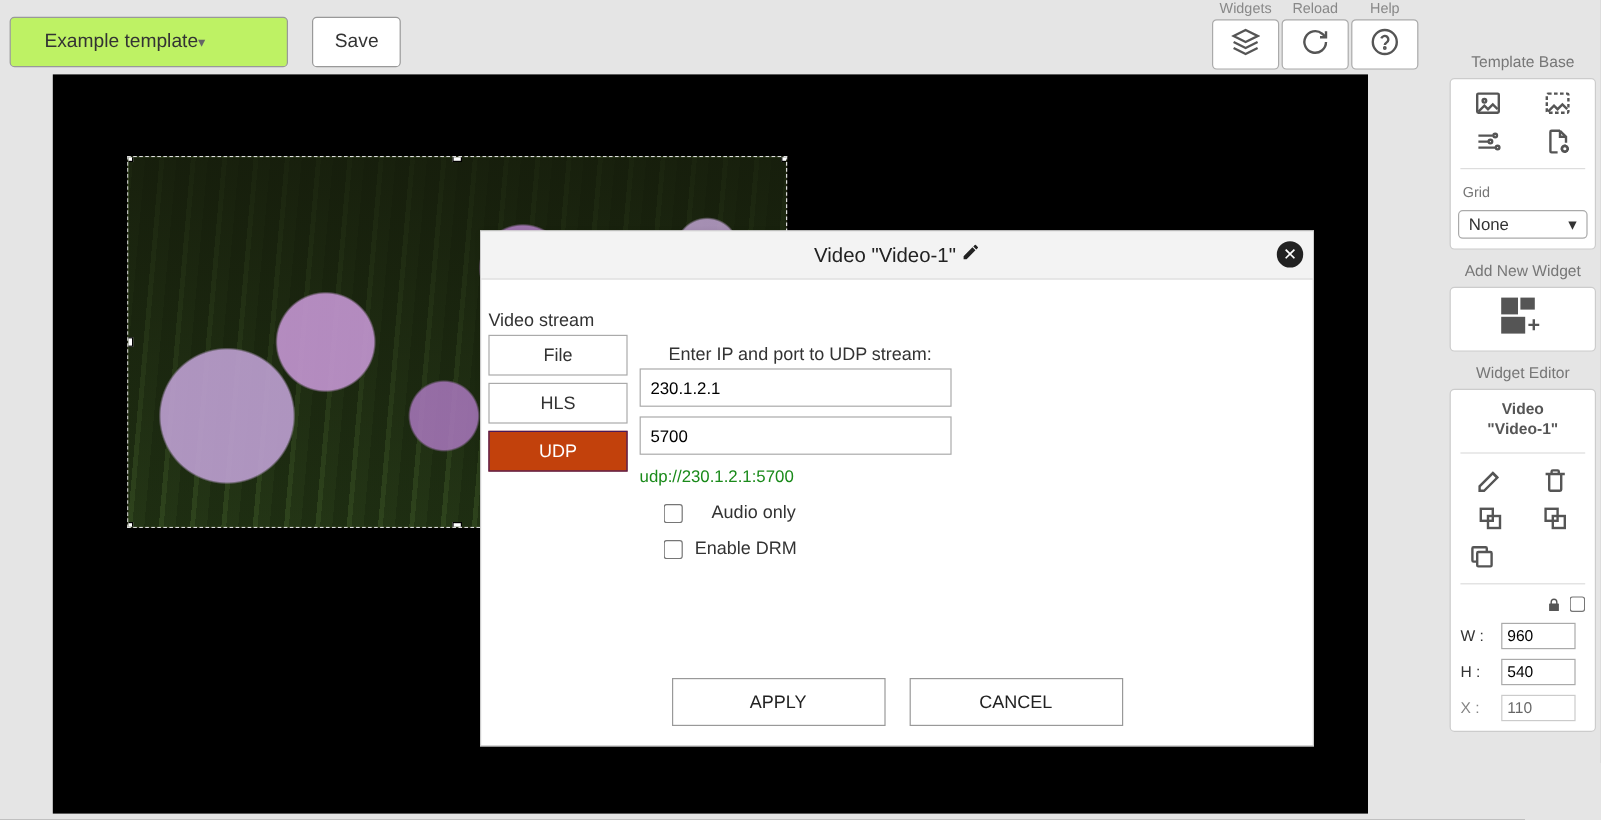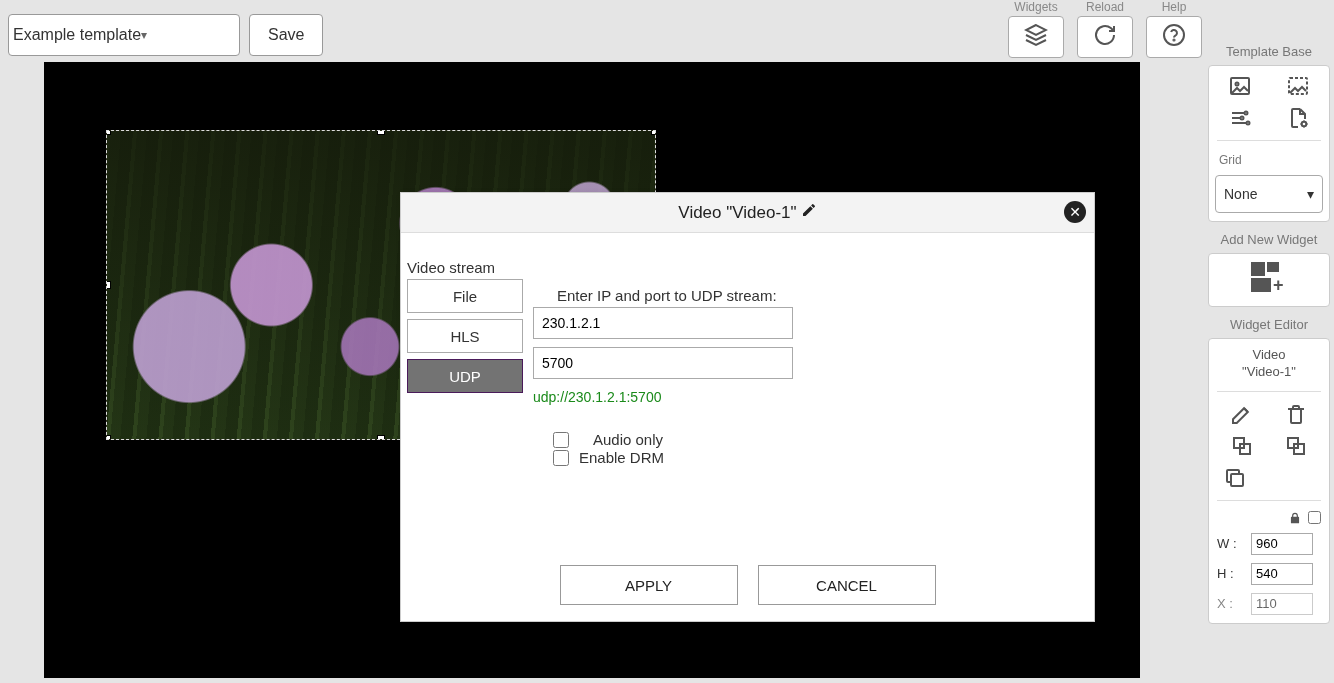--- a/index.html
+++ b/index.html
@@ -5,30 +5,30 @@
   * { box-sizing: border-box; margin: 0; padding: 0; font-family: Arial, Helvetica, sans-serif; }
   html, body { width: 1334px; height: 683px; background: #e5e5e5; overflow: hidden; }
 
   
   .toolbar {
     position: absolute; top: 0; left: 0; right: 0; height: 62px;
     display: flex; align-items: center; padding: 0 8px;
   }
   .template-select {
     width: 232px; height: 42px; border: 1px solid #999; border-radius: 4px;
-    background: #ffffff; display: flex; align-items: center; 
-    padding: 0 4px; font-size: 16px; color: #333; margin-top: 8px;
+    background: #bef264; display: flex; align-items: center; 
+    padding: 0 28px; font-size: 16px; color: #333; margin-top: 8px;
   }
   .template-select .chevron { color: #666; font-size: 12px; }
   .save-btn {
-    margin-left: 9px; height: 42px; padding: 0 18px; border: 1px solid #999;
+    margin-left: 20px; height: 42px; padding: 0 18px; border: 1px solid #999;
     border-radius: 4px; background: #fff; font-size: 16px; color: #333; margin-top: 8px;
   }
   .toolbar-right {
-    position: absolute; right: 132px; top: 0; display: flex; gap: 13px;
+    position: absolute; right: 152px; top: 0; display: flex; gap: 2px;
   }
   .tool-group { display: flex; flex-direction: column; align-items: center; }
   .tool-label { font-size: 12px; color: #888; height: 16px; }
   .tool-btn {
     width: 56px; height: 42px; border: 1px solid #aaa; border-radius: 4px;
     background: #fff; display: flex; align-items: center; justify-content: center;
     color: #555;
   }
   .tool-pair { display: flex; }
   .tool-pair .tool-btn:first-child { border-top-right-radius: 0; border-bottom-right-radius: 0; border-right: none; }
@@ -86,55 +86,55 @@
     position: absolute; right: 8px; top: 8px; width: 22px; height: 22px;
     background: #222; border-radius: 50%; color: #fff;
     display: flex; align-items: center; justify-content: center; font-size: 14px;
   }
   .src-label { position: absolute; left: 6px; top: 66px; font-size: 15px; color: #333; }
   .src-tabs { position: absolute; left: 6px; top: 86px; width: 116px; }
   .src-tab {
     height: 34px; border: 1px solid #aaa; display: flex; align-items: center; justify-content: center;
     font-size: 15px; color: #333; margin-bottom: 6px;
   }
-  .src-tab.active { background: #737373; color: #fff; border-color: #4a1a5a; }
+  .src-tab.active { background: #c2410c; color: #fff; border-color: #4a1a5a; }
   .prompt { position: absolute; left: 156px; top: 94px; font-size: 15px; color: #333; }
   .field {
     position: absolute; left: 132px; width: 260px; height: 32px;
     border: 1px solid #aaa; padding: 0 8px; font-size: 14px;
   }
   .field.ip { top: 114px; }
   .field.port { top: 154px; }
   .url-line { position: absolute; left: 132px; top: 196px; font-size: 14px; color: #1a8a1a; }
   .chk-row { position: absolute; left: 152px; display: flex; align-items: center; gap: 10px; font-size: 15px; color: #333; }
   .chk-row input { width: 16px; height: 16px; }
-  .chk-row.r1 { top: 238px; gap: 24px; }
+  .chk-row.r1 { top: 226px; gap: 24px; }
   .chk-row.r2 { top: 256px; }
   .dlg-actions { position: absolute; left: 0; right: 0; bottom: 16px; display: flex; justify-content: center; gap: 20px; }
   .dlg-btn { width: 178px; height: 40px; border: 1px solid #999; background: #fff; font-size: 15px; color: #222; }
 
   
   .sidebar {
     position: absolute; right: 0; top: 40px; width: 130px; bottom: 0;
     display: flex; flex-direction: column; gap: 4px; padding-top: 4px;
   }
   .panel-title { text-align: center; font-size: 13px; color: #777; margin-bottom: 2px; }
   .panel {
     background: #fff; border: 1px solid #ccc; border-radius: 4px; margin: 0 4px 6px 4px;
     padding: 8px; display: flex; flex-direction: column; align-items: center; gap: 8px;
   }
   .icon-row { display: flex; gap: 34px; }
   .icon-row.inner { gap: 30px; }
   .side-icon { width: 24px; height: 24px; color: #555; display: flex; align-items: center; justify-content: center; }
   .grid-label { align-self: flex-start; font-size: 12px; color: #777; margin-left: 2px; margin-top: 2px; }
   .grid-select {
-    width: 108px; height: 38px; border: 1px solid #aaa; border-radius: 4px; padding: 0 8px;
+    width: 108px; height: 24px; border: 1px solid #aaa; border-radius: 4px; padding: 0 8px;
     display: flex; align-items: center; justify-content: space-between; font-size: 14px; color: #333;
   }
-  .panel .we-title { font-size: 13px; color: #555; text-align: center; line-height: 1.3; }
+  .panel .we-title { font-size: 13px; color: #555; text-align: center; line-height: 1.3; font-weight: bold; }
   .dimrow { display: flex; align-items: center; gap: 6px; font-size: 13px; color: #333; width: 100%; }
   .dimrow input {
     width: 62px; height: 22px; border: 1px solid #aaa; font-size: 13px; padding: 0 4px;
   }
   .dimlabel { width: 28px; text-align: left; }
   .lock-row { display: flex; justify-content: flex-end; width: 100%; gap: 6px; align-items: center; }
   .hr { width: 100%; border-top: 1px solid #ddd; margin: 2px 0; }
   .tiles {
     width: 36px; height: 36px; position: relative;
   }

